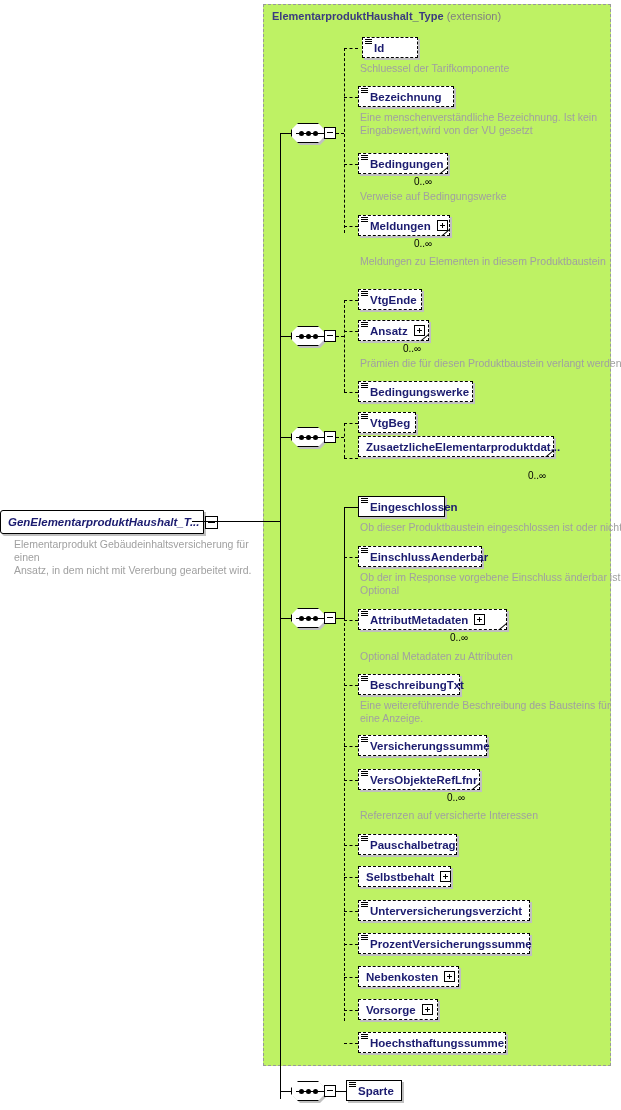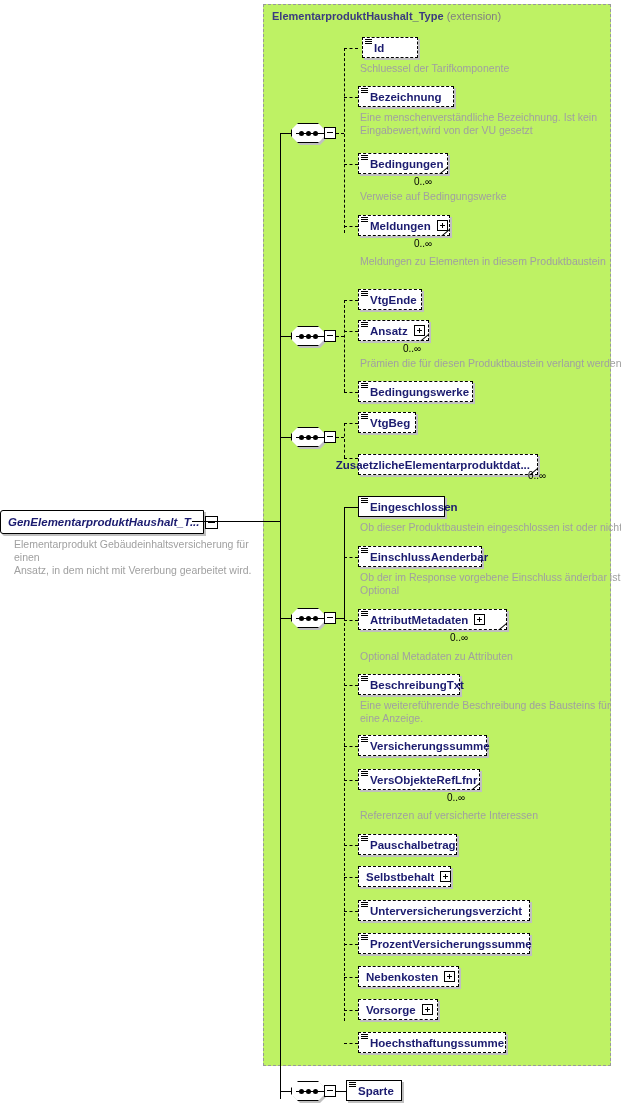--- a/index.html
+++ b/index.html
@@ -381,21 +381,21 @@
   <div class="node opt" style="left:358px; top:412px; width:58px;">
     <span class="eq">
         <i></i>
         <i></i>
         <i></i>
       </span>
     <span>VtgBeg</span>
   </div>
 
   <div class="ln dash-h" style="left:344px; top:458px; width:14px;"></div>
-  <div class="node opt" style="left:358px; top:454px; width:180px; padding-left:7px;justify-content:flex-end;">
+  <div class="node opt" style="left:358px; top:436px; width:196px; padding-left:7px;">
     <span>ZusaetzlicheElementarproduktdat...</span>
     <span class="fold"></span>
   </div>
   <div class="occ" style="left:528px; top:470px;">0..∞</div>
 
   <div class="ln h" style="left:280px; top:618px; width:11px;"></div>
   <div class="seq" style="left:291px; top:608px;">
     <div class="octshadow"></div>
       <div class="oct"></div>
     <div class="bar"></div>

